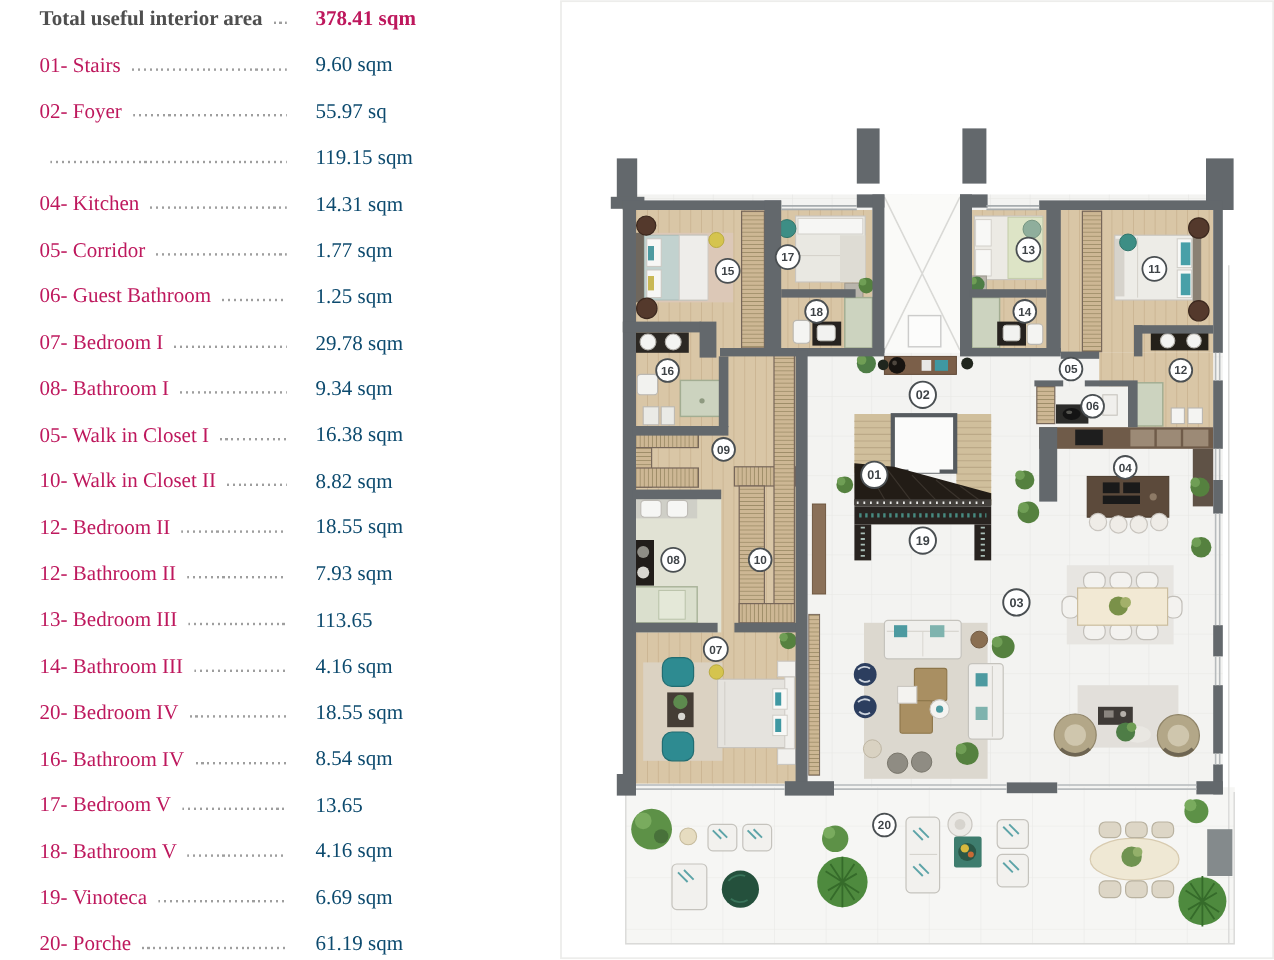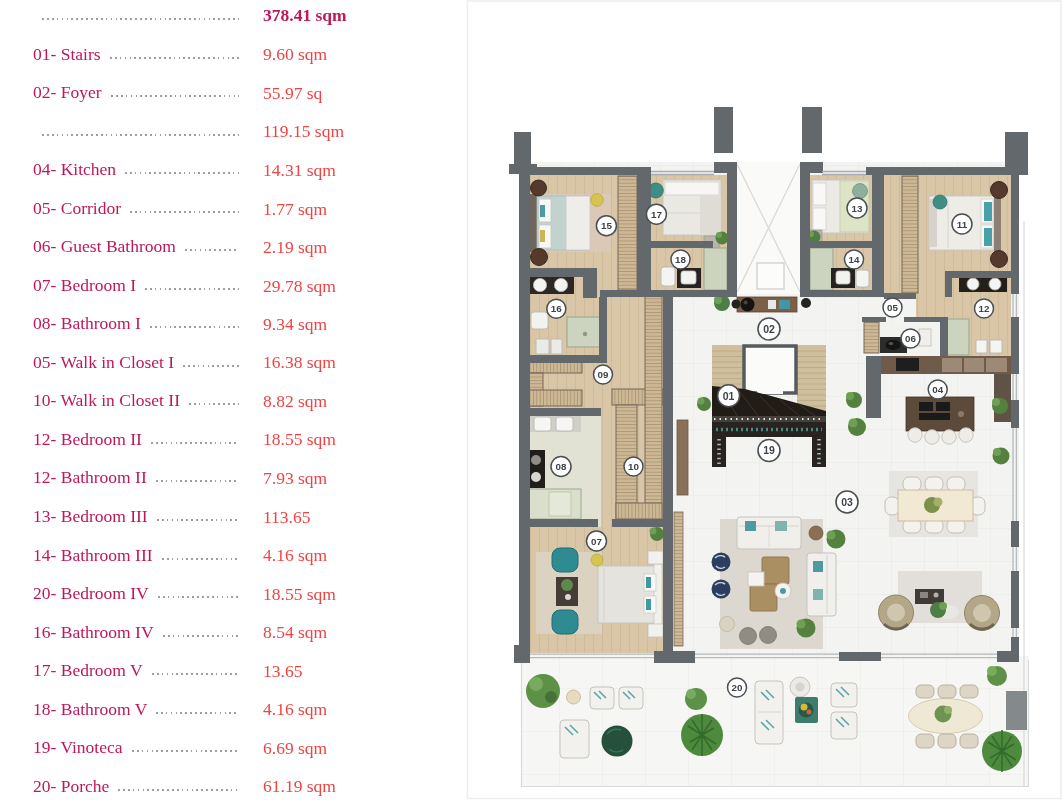--- a/index.html
+++ b/index.html
@@ -1,29 +1,30 @@
 <!DOCTYPE html>
 <html><head>
 <meta charset="utf-8">
 <style>
 html,body{margin:0;padding:0;width:1062px;height:800px;background:#ffffff;overflow:hidden}
 body{font-family:"Liberation Serif",serif;position:relative}
 .row{position:absolute;left:33px;width:208px;display:flex;align-items:center;height:26px}
 .row .lbl{color:#be185d;font-size:17.5px;white-space:nowrap}
 .row .dots{flex:1;height:2px;margin:7px 2px 0 9px;min-width:10px;background-image:repeating-linear-gradient(to right,#9e9e9e 0 1.7px,transparent 1.7px 4.9px)}
-.row .val{position:absolute;left:230px;top:50%;transform:translateY(-50%);color:#ef4444;font-size:17.5px;white-space:nowrap}
+.row .val{position:absolute;left:230px;top:50%;transform:translateY(-50%);color:#0c4a6e;font-size:17.5px;white-space:nowrap}
 .row.b .lbl{color:#4f4f4f;font-weight:bold}
 .row.b .val{font-weight:bold;color:#be185d}
 svg{position:absolute;left:0;top:0}
 </style>
 </head>
 <body>
 
 <div id="legend">
 <div class="row b" style="top:2px">
+      <span class="lbl">Total useful interior area</span>
       <span class="dots"></span>
       <span class="val">378.41 sqm</span>
     </div>
 <div class="row" style="top:41px">
       <span class="lbl">01- Stairs</span>
       <span class="dots"></span>
       <span class="val">9.60 sqm</span>
     </div>
 <div class="row" style="top:79.5px">
       <span class="lbl">02- Foyer</span>
@@ -40,21 +41,21 @@
       <span class="val">14.31 sqm</span>
     </div>
 <div class="row" style="top:195.5px">
       <span class="lbl">05- Corridor</span>
       <span class="dots"></span>
       <span class="val">1.77 sqm</span>
     </div>
 <div class="row" style="top:233.5px">
       <span class="lbl">06- Guest Bathroom</span>
       <span class="dots"></span>
-      <span class="val">2.19 sqm</span>
+      <span class="val">1.25 sqm</span>
     </div>
 <div class="row" style="top:272.5px">
       <span class="lbl">07- Bedroom I</span>
       <span class="dots"></span>
       <span class="val">29.78 sqm</span>
     </div>
 <div class="row" style="top:310.5px">
       <span class="lbl">08- Bathroom I</span>
       <span class="dots"></span>
       <span class="val">9.34 sqm</span>

